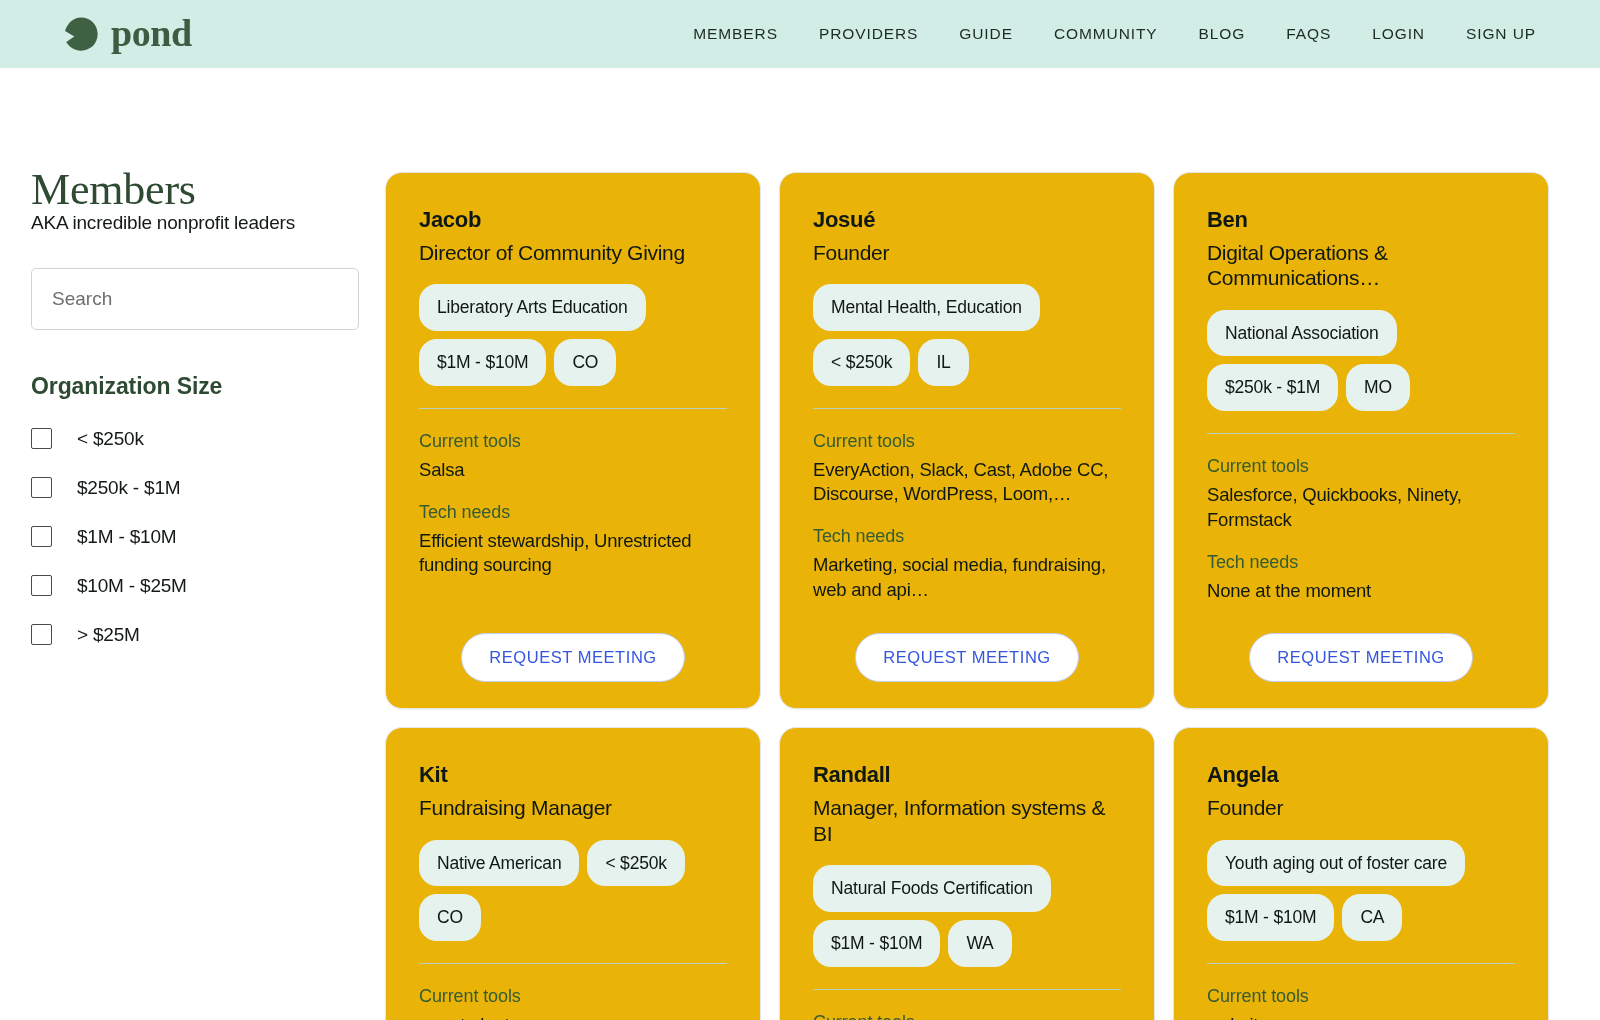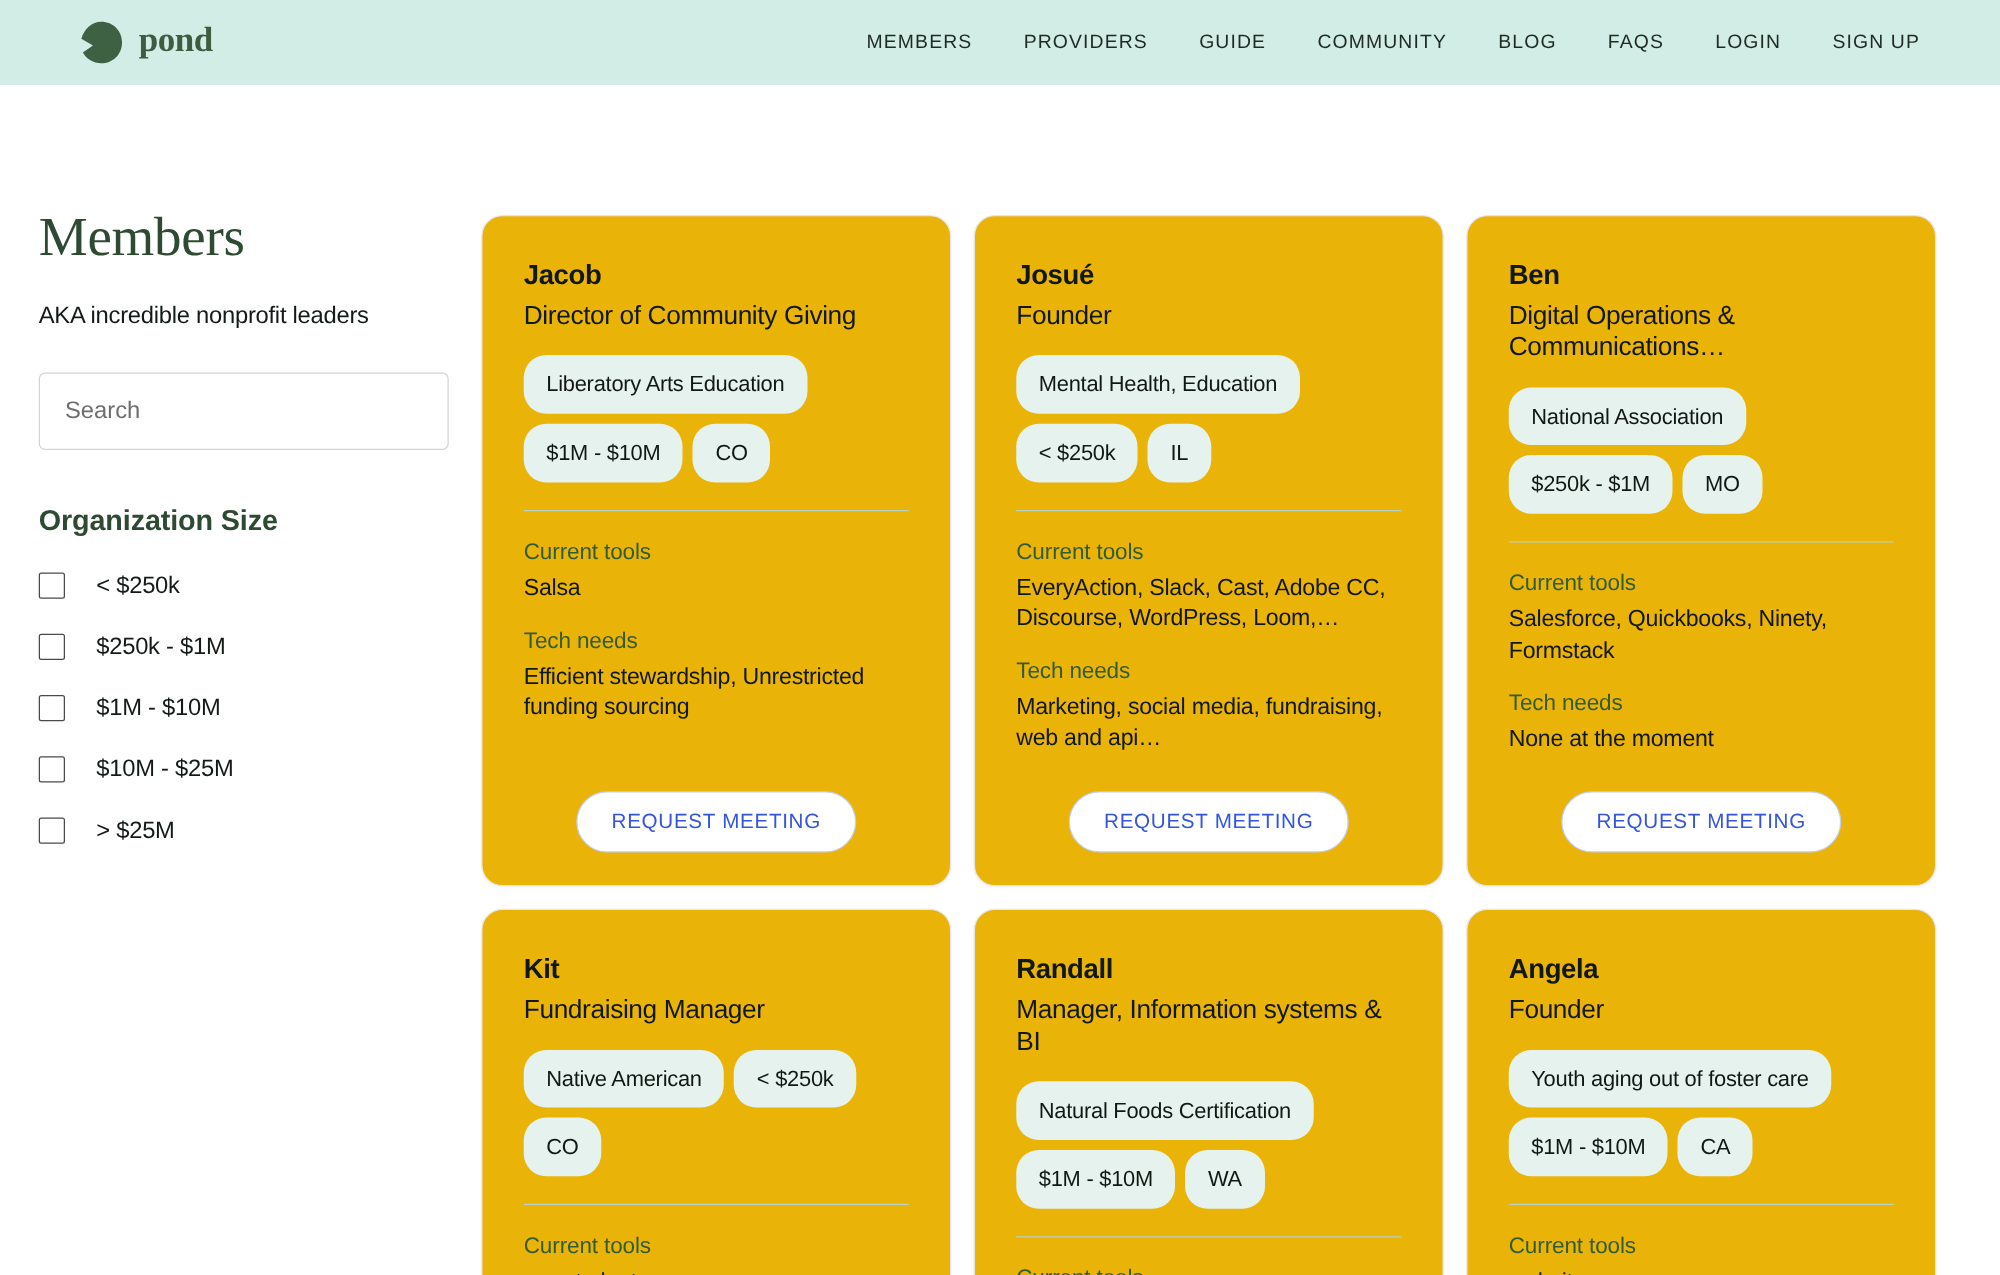--- a/index.html
+++ b/index.html
@@ -29,21 +29,21 @@
     cursor: pointer;
   }
   .logo-mark {
     width: 38px;
     height: 38px;
     position: relative;
     flex: none;
   }
   .logo-text {
     font-family: "Liberation Serif", serif;
-    font-size: 28px;
+    font-size: 38px;
     font-weight: 700;
     color: #3d5c41;
     letter-spacing: -0.4px;
     line-height: 1;
     padding-bottom: 3px;
   }
 
   .nav {
     margin-left: auto;
     display: flex;
@@ -74,21 +74,20 @@
   }
   .page-title {
     font-family: "Liberation Serif", serif;
     font-size: 44px;
     font-weight: 400;
     color: #2f4a33;
     line-height: 1;
     letter-spacing: -0.2px;
   }
   .page-subtitle {
-    margin-top: 30px;
     font-size: 19px;
     color: #141a16;
     letter-spacing: -0.2px;
   }
   .search-box {
     margin-top: 34px;
     width: 328px;
     height: 62px;
     border: 1px solid #d4d4d4;
     border-radius: 5px;

